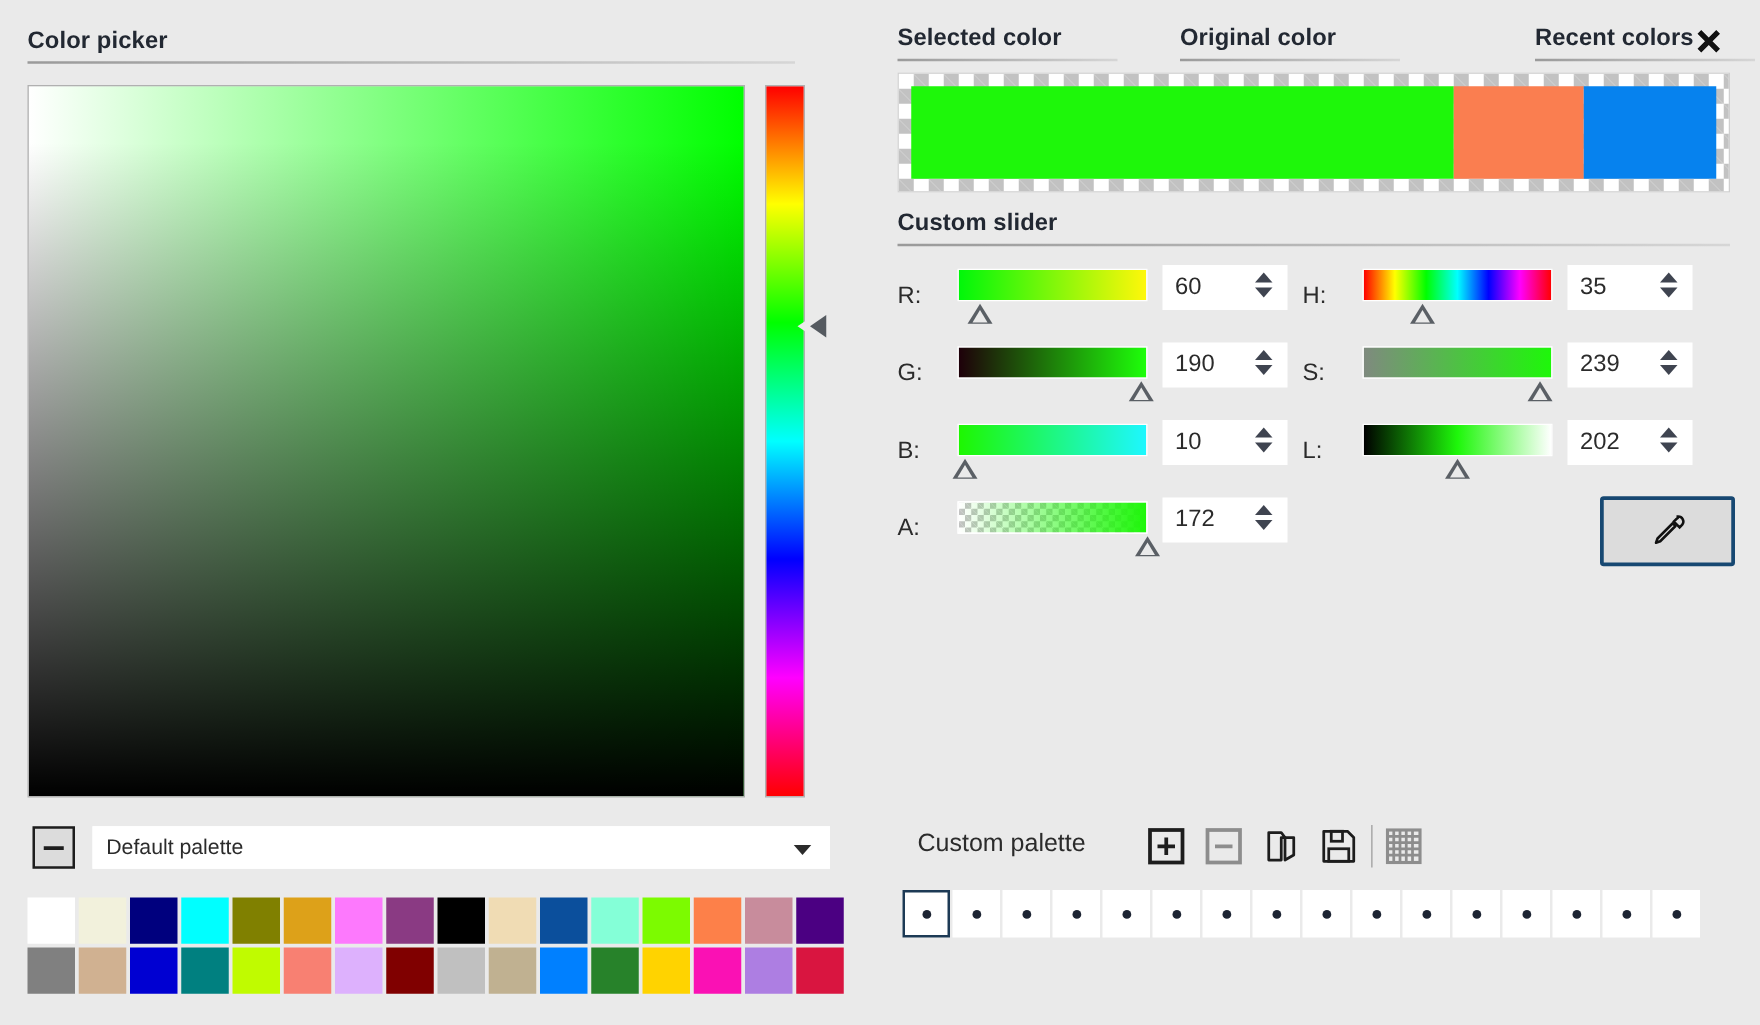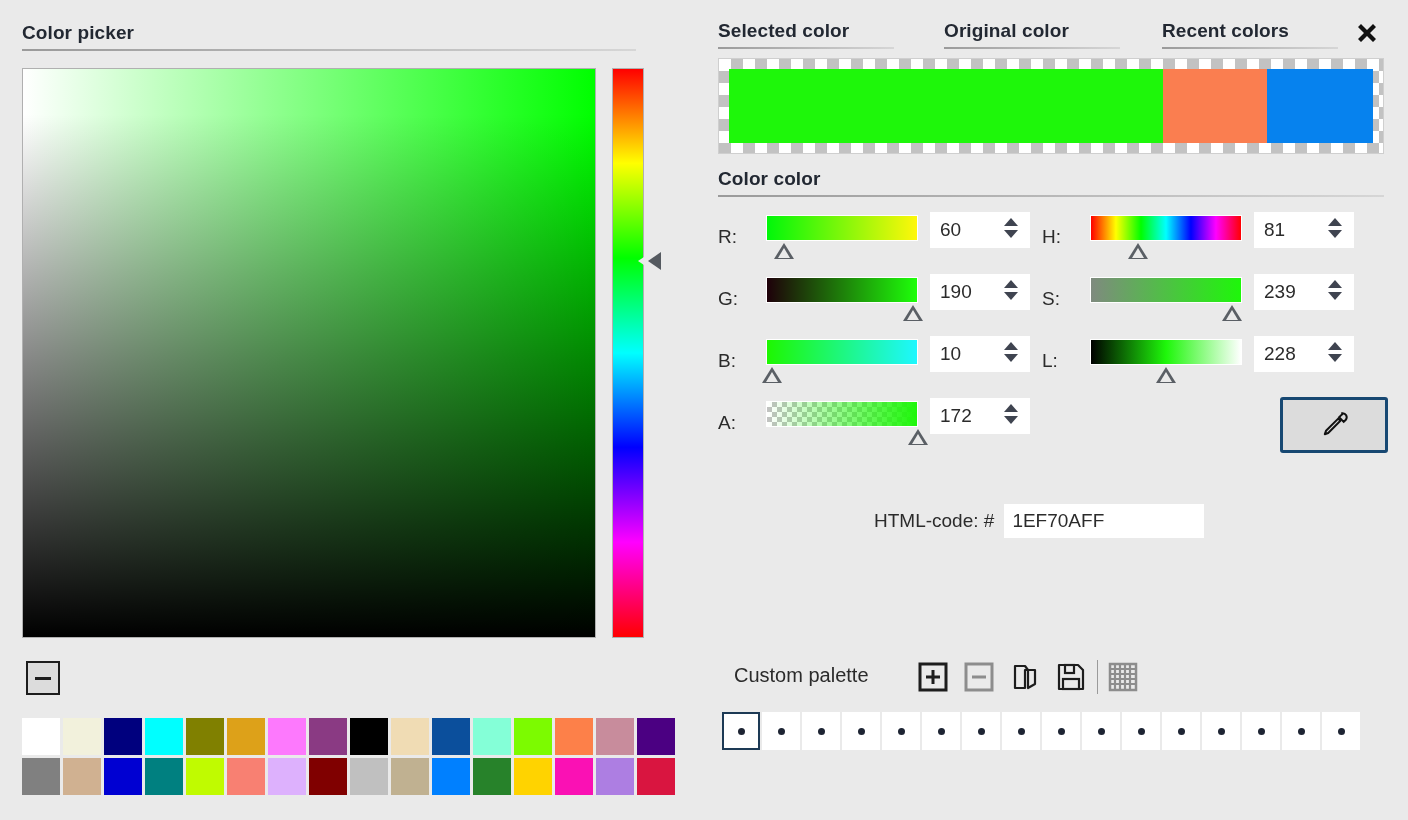--- a/index.html
+++ b/index.html
@@ -259,33 +259,33 @@
   <div id="hue-marker"></div>
 
   <div class="sec-head" style="left:718px; top:20px;">
     <span>Selected color</span>
     <span class="rule" style="width:176px;"></span>
   </div>
   <div class="sec-head" style="left:944px; top:20px;">
     <span>Original color</span>
     <span class="rule" style="width:176px;"></span>
   </div>
-  <div class="sec-head" style="left:1162px; top:20px;text-align:right;">
+  <div class="sec-head" style="left:1228px; top:20px;text-align:right;">
     <span>Recent colors</span>
     <span class="rule" style="width:176px;"></span>
   </div>
 
   <div id="preview-wrap">
     <div class="chip" id="chip-selected" style="width: 435px; background: rgb(30, 247, 10);"></div>
     <div class="chip" id="chip-original" style="width: 105px; background: rgb(250, 126, 80);"></div>
     <div class="chip" id="chip-recent" style="width: 106px; background: rgb(6, 130, 238);"></div>
   </div>
 
   <div class="sec-head" style="left:718px; top:168px;">
-    <span>Color color</span>
+    <span>Custom slider</span>
     <span class="rule" style="width:666px;"></span>
   </div>
 
   <div id="rgba-sliders">
       <div class="slider-row" style="left: 718px; top: 212px;">
         <div class="lbl">R:</div>
         <div class="track" style="background: linear-gradient(to right, rgb(0, 247, 10), rgb(255, 247, 10));"></div>
         <div class="thumb" style="left: 55.936px;"></div>
         <div class="spin">
           <span>60</span>
@@ -332,21 +332,21 @@
         </div>
       </div>
     </div>
 
   <div id="hsl-sliders">
       <div class="slider-row" style="left: 1042px; top: 212px;">
         <div class="lbl">H:</div>
         <div class="track" style="background: linear-gradient(to right, rgb(255, 0, 0) 0%, rgb(255, 255, 0) 16.6%, rgb(0, 255, 0) 33.3%, rgb(0, 255, 255) 50%, rgb(0, 0, 255) 66.6%, rgb(255, 0, 255) 83.3%, rgb(255, 0, 0) 100%);"></div>
         <div class="thumb" style="left: 86.336px;"></div>
         <div class="spin">
-          <span>81</span>
+          <span>35</span>
           <div class="arrows">
             <div class="up"></div>
             <div class="dn"></div>
           </div>
         </div>
       </div>
       <div class="slider-row" style="left: 1042px; top: 274px;">
         <div class="lbl">S:</div>
         <div class="track" style="background: linear-gradient(to right, rgb(127, 138, 127), rgb(30, 247, 10));"></div>
         <div class="thumb" style="left: 180.424px;"></div>
@@ -356,44 +356,44 @@
             <div class="up"></div>
             <div class="dn"></div>
           </div>
         </div>
       </div>
       <div class="slider-row" style="left: 1042px; top: 336px;">
         <div class="lbl">L:</div>
         <div class="track" style="background: linear-gradient(to right, rgb(0, 0, 0), rgb(30, 247, 10), rgb(255, 255, 255));"></div>
         <div class="thumb" style="left: 114.304px;"></div>
         <div class="spin">
-          <span>228</span>
+          <span>202</span>
           <div class="arrows">
             <div class="up"></div>
             <div class="dn"></div>
           </div>
         </div>
       </div>
     </div>
 
   <div id="eyedropper">
     <svg width="34" height="34" viewBox="0 0 34 34" aria-hidden="true">
       <path d="M25.2 5.2 a4.1 4.1 0 0 1 3.6 6.6 l-2.1 2.1 -4.6-4.6 2.1-2.1 a4.1 4.1 0 0 1 1-0.9 z" fill="none" stroke="#111111" stroke-width="2"></path>
       <path d="M21.2 10.6 l2.2 2.2 -12.2 12.2 -3.4 1.2 1.2-3.4 z" fill="none" stroke="#111111" stroke-width="2" stroke-linejoin="round"></path>
     </svg>
   </div>
 
-  <div id="htmlcode-row">
-    <span>HTML-code: #</span>
-    <span id="htmlcode-input">1EF70AFF</span>
-  </div>
 
   <div id="palette-collapse">
       <i></i>
     </div>
+  <div id="palette-select">
+    <span>Default palette</span>
+    <span class="caret"></span>
+  </div>
 
   <div id="default-palette">
       <div class="sw" style="background: rgb(255, 255, 255);"></div>
       <div class="sw" style="background: rgb(242, 241, 220);"></div>
       <div class="sw" style="background: rgb(0, 0, 126);"></div>
       <div class="sw" style="background: rgb(0, 255, 255);"></div>
       <div class="sw" style="background: rgb(128, 128, 0);"></div>
       <div class="sw" style="background: rgb(221, 161, 25);"></div>
       <div class="sw" style="background: rgb(253, 121, 253);"></div>
       <div class="sw" style="background: rgb(138, 58, 131);"></div>

